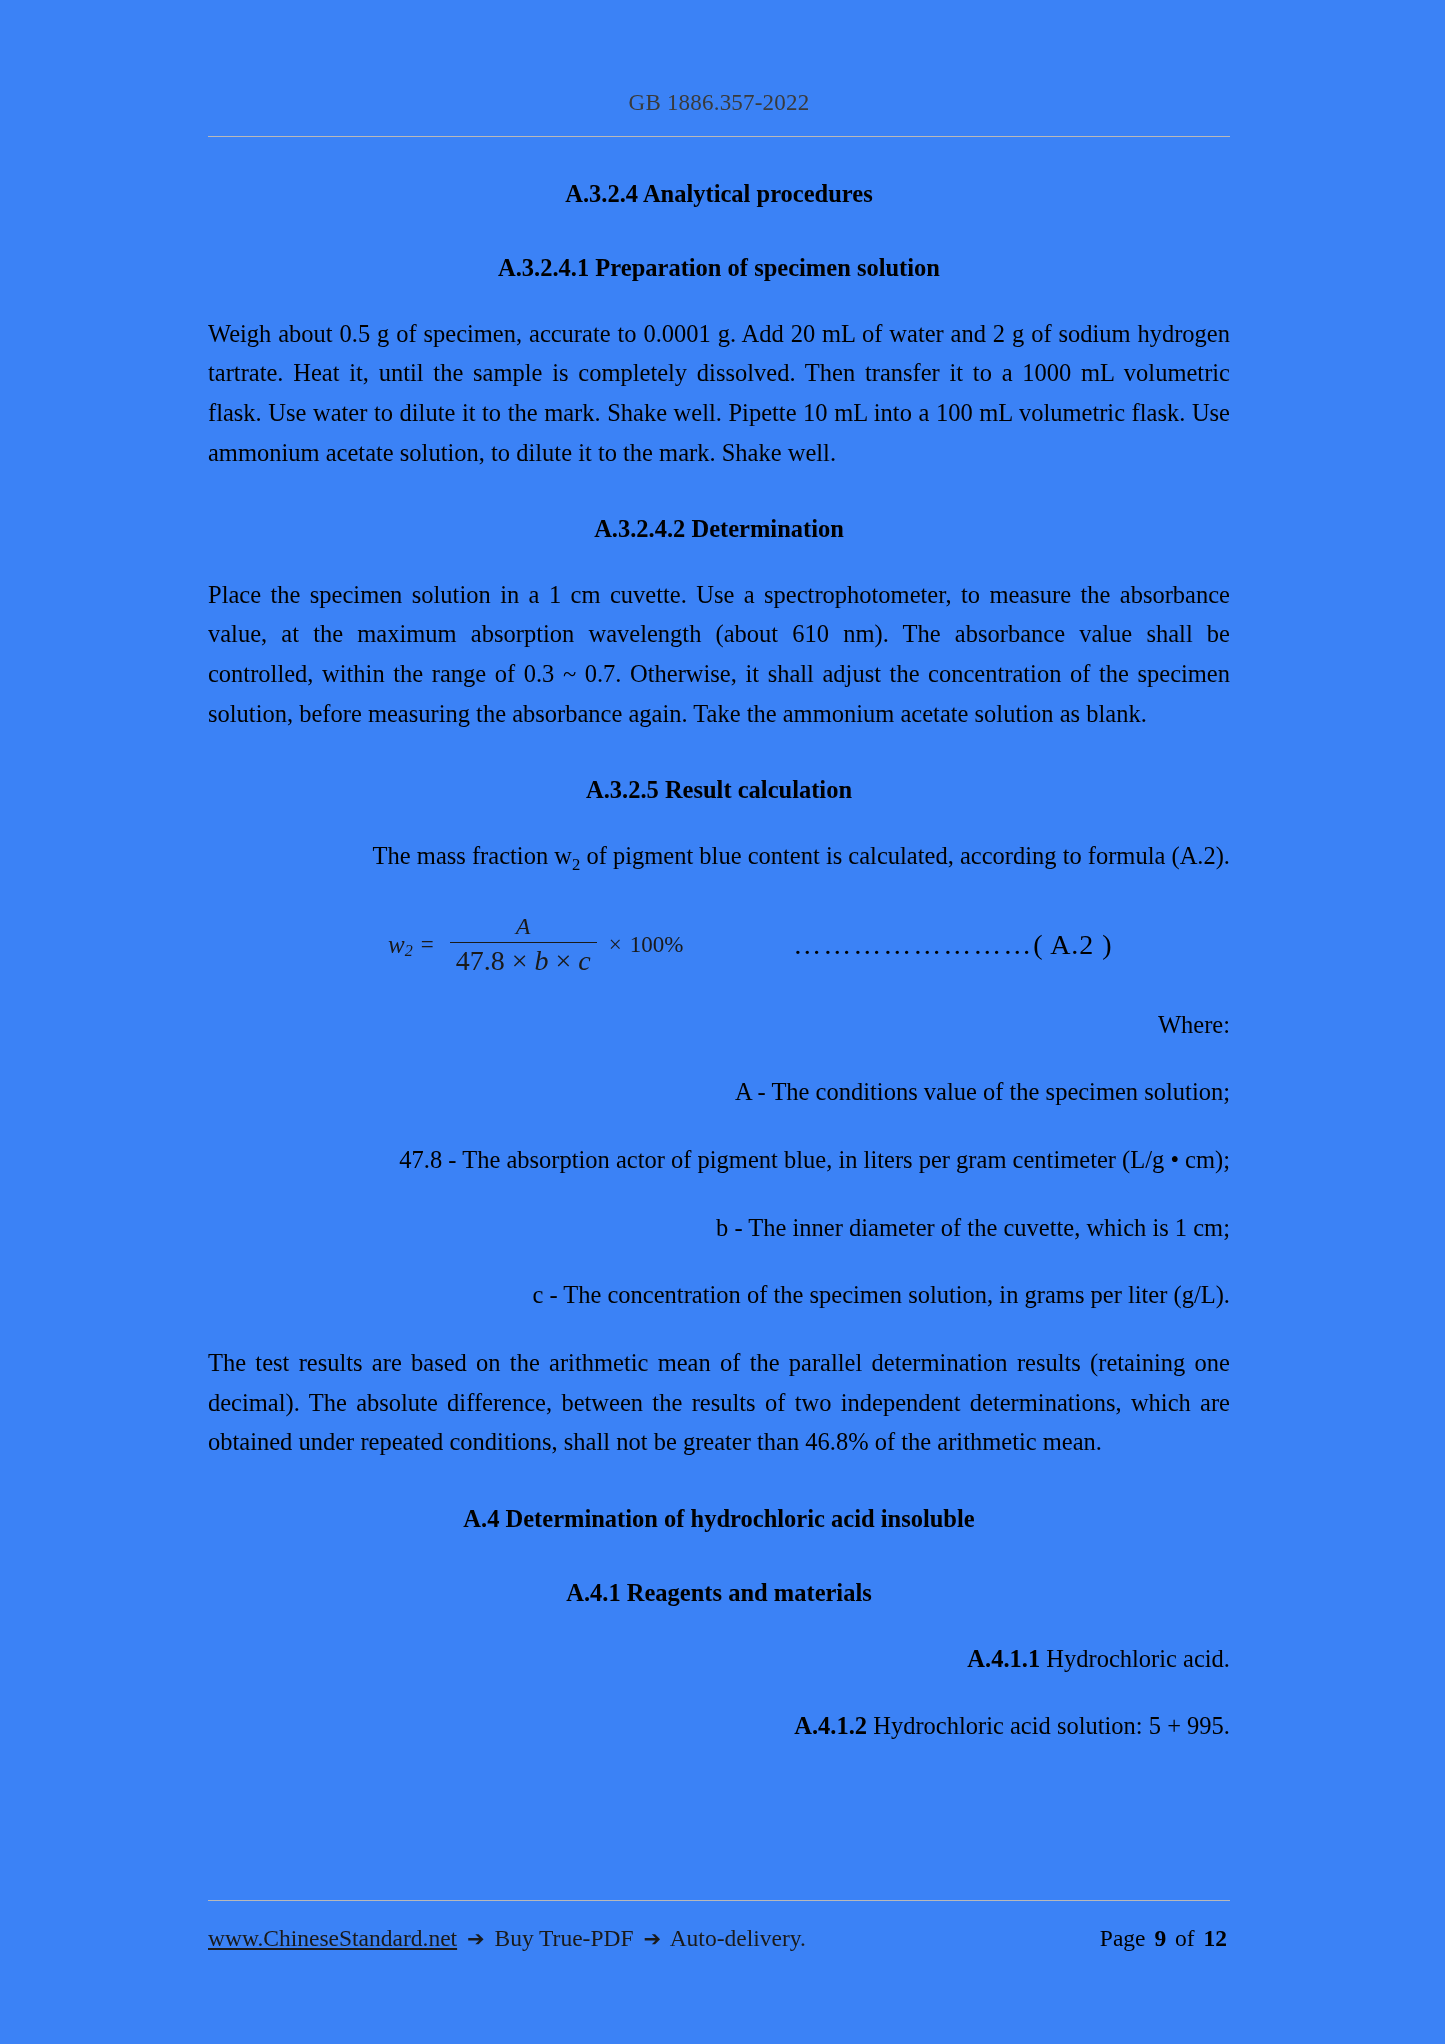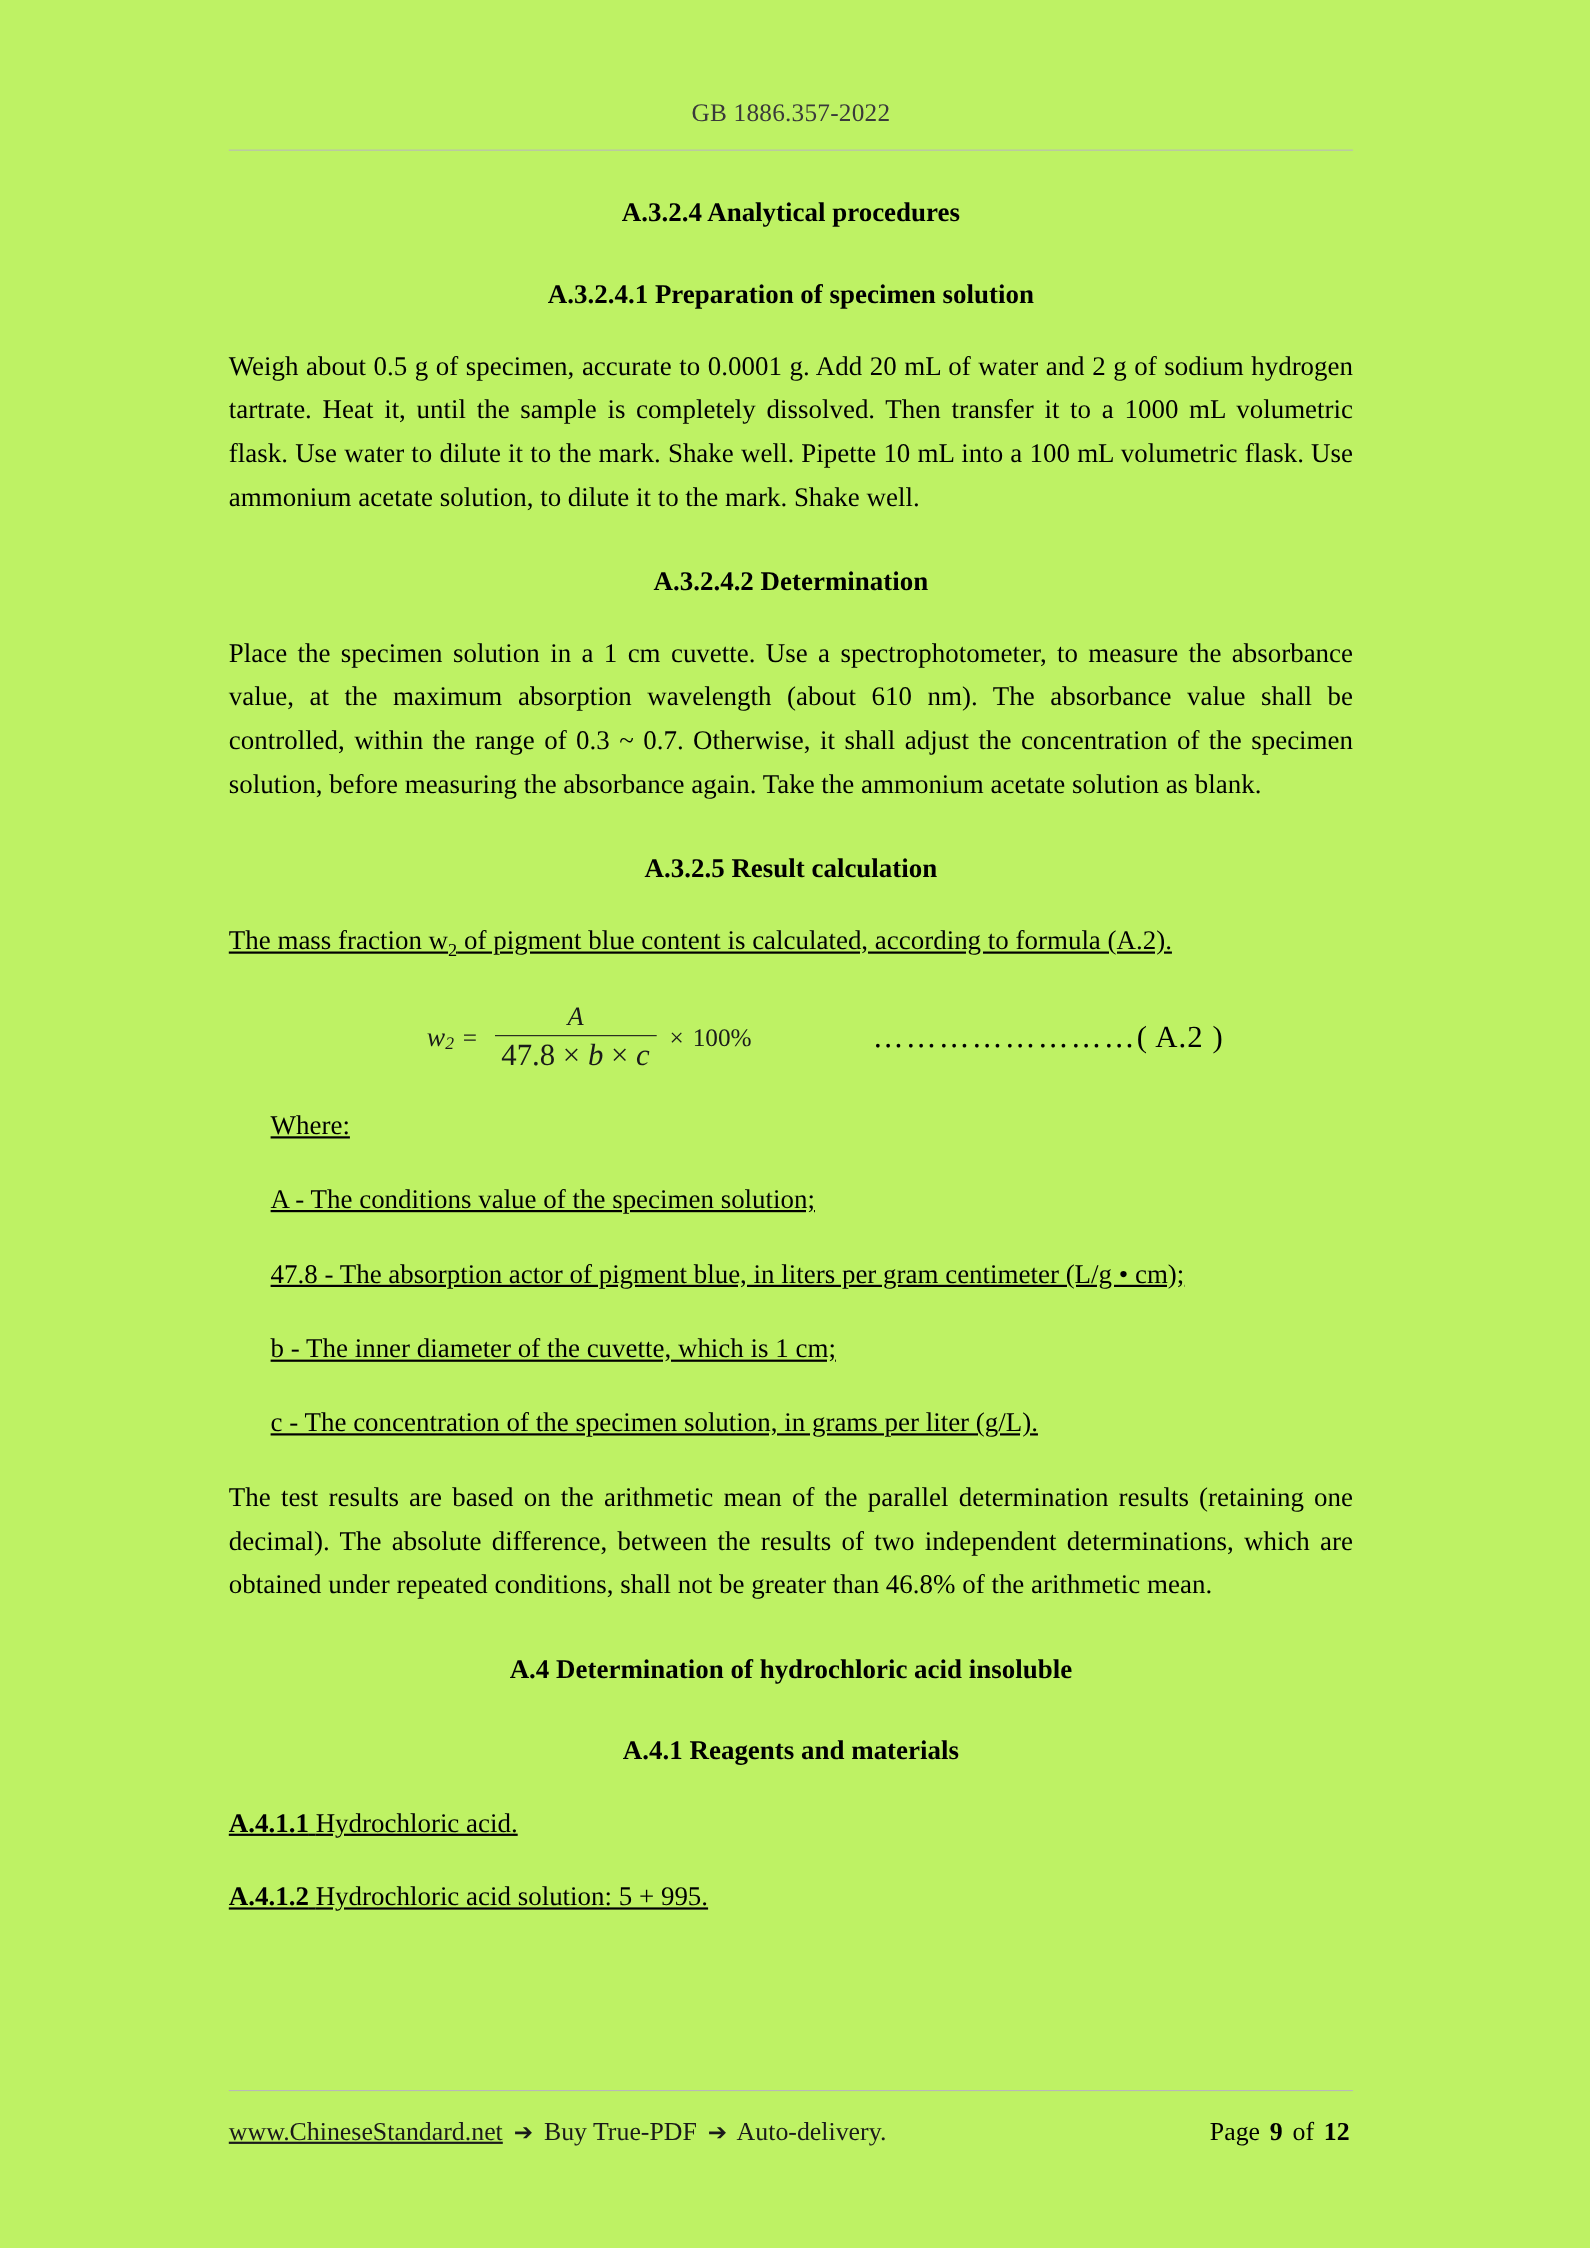--- a/index.html
+++ b/index.html
@@ -9,21 +9,21 @@
   }
   body {
     font-family: "Liberation Serif", serif;
     color: #000000;
   }
   .page {
     position: relative;
     width: 1445px;
     height: 2044px;
     margin: 0 auto;
-    background: #bef264;
+    background: #3b82f6;
     box-sizing: border-box;
   }
   .content {
     position: absolute;
     left: 208px;
     top: 0;
     width: 1022px;
   }
   .header {
     text-align: center;
@@ -47,22 +47,21 @@
     font-weight: bold;
   }
   .para {
     font-size: 24.5px;
     line-height: 1.62;
     margin-top: 28px;
     text-align: justify;
     text-justify: inter-word;
   }
   .para.nojust {
-    text-align: left;
-    text-decoration: underline;
+    text-align: right;
   }
   .indent {
     margin-left: 38px;
   }
   .formula-row {
     margin-top: 34px;
     margin-bottom: 18px;
     display: flex;
     align-items: center;
     justify-content: flex-start;

